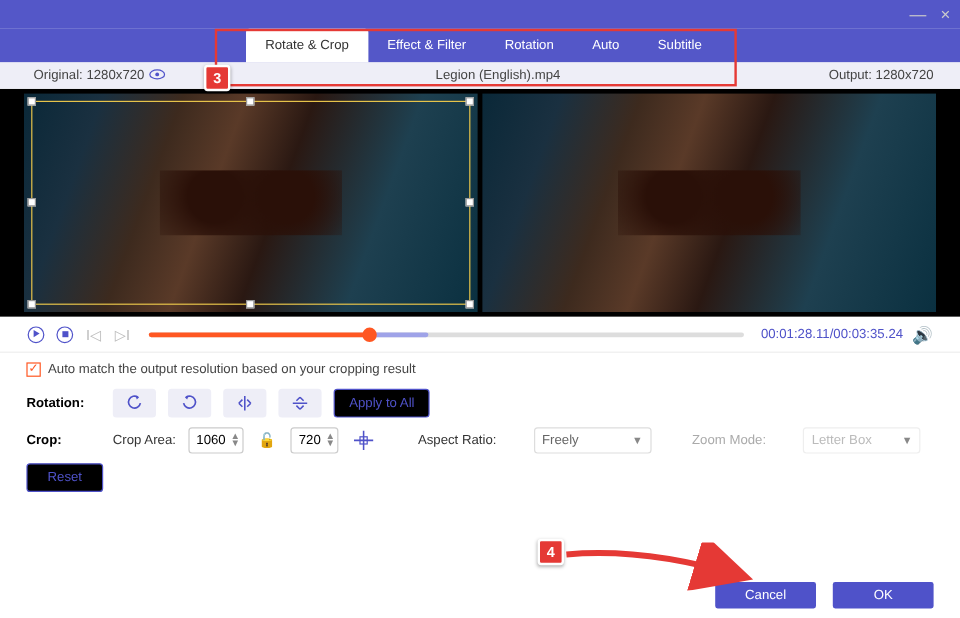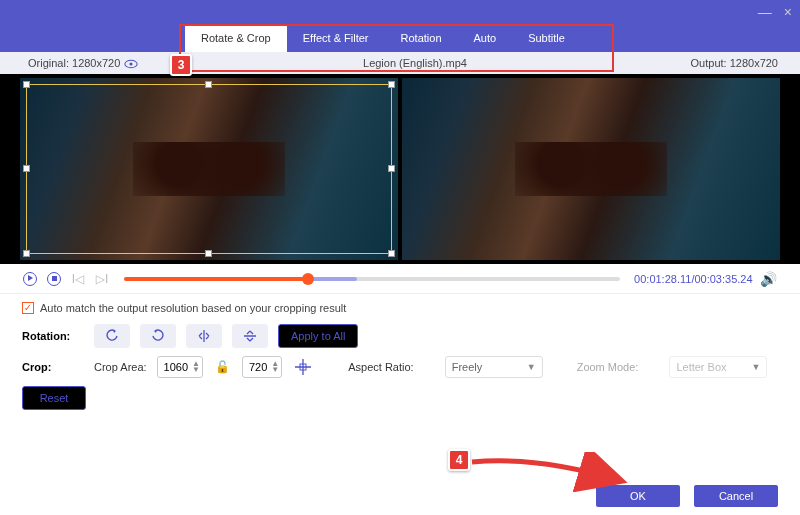--- a/index.html
+++ b/index.html
@@ -2,28 +2,28 @@
 <html><head>
 <meta charset="utf-8">
 <style>
   * { box-sizing: border-box; margin: 0; padding: 0; font-family: Arial, sans-serif; }
   body { background: #fff; width: 800px; height: 515px; overflow: hidden; position: relative; }
   .titlebar { height: 24px; background: #5457c8; display: flex; justify-content: flex-end; align-items: center; padding: 0 8px; gap: 12px; }
   .titlebar span { color: #ccc; cursor: pointer; font-size: 14px; line-height: 1; }
   .header { background: #5457c8; height: 28px; position: relative; }
   .tabs { display: flex; position: absolute; left: 185px; top: 0; height: 28px; }
   .tab { color: #fff; font-size: 11px; padding: 0 16px; display: flex; align-items: center; cursor: pointer; white-space: nowrap; }
-  .tab.active { background: #fff; color: #333; border-top-left-radius: 3px; border-top-right-radius: 3px; }
+  .tab.active { background: #fff; color: #333; border-top-left-radius: 3px; border-top-right-radius: 3px; margin-left: 20px; }
   .red-box { position: absolute; border: 2px solid #e53935; z-index: 5; pointer-events: none; }
   .red-box.top { left: 179px; top: 24px; width: 435px; height: 48px; }
   .callout { position: absolute; width: 22px; height: 22px; background: #e53935; border: 2px solid #fff; color: #fff; font-size: 12px; font-weight: bold; display: flex; align-items: center; justify-content: center; border-radius: 3px; z-index: 6; box-shadow: 0 1px 3px rgba(0,0,0,0.3); }
   .callout.c3 { left: 170px; top: 54px; }
   .callout.c4 { left: 448px; top: 449px; }
   .info-row { height: 22px; background: #eeeef7; display: flex; align-items: center; font-size: 11px; color: #444; position: relative; }
-  .info-left { width: 160px; padding-left: 28px; display:flex; align-items:flex-end; gap:4px;}
+  .info-left { width: 160px; padding-left: 28px; display:flex; align-items:flex-start; gap:4px;}
   .info-center { flex: 1; text-align: center; }
   .info-right { width: 130px; text-align: right; padding-right: 22px; }
   .preview-area { height: 190px; background: #000; display: flex; padding: 4px 20px; gap: 4px; }
   .pane { flex: 1; position: relative; background: linear-gradient(110deg, #0a2838 0%, #1a3040 15%, #3d2a1e 30%, #5a3a28 42%, #2a1812 55%, #1e4050 75%, #0a3040 100%); overflow: hidden; }
   .pane::after{ content:""; position:absolute; left:30%; top:35%; width:40%; height:30%; background: radial-gradient(circle at 30% 40%, #2a1008 20%, transparent 60%), radial-gradient(circle at 70% 40%, #2a1008 20%, transparent 60%);}
   .crop-frame { position: absolute; left: 6px; top: 6px; right: 6px; bottom: 6px; border: 1px solid #e6c34a; }
   .handle { position: absolute; width: 7px; height: 7px; background: #fff; border: 1px solid #999; }
   .h-tl{left:-4px;top:-4px} .h-tr{right:-4px;top:-4px} .h-bl{left:-4px;bottom:-4px} .h-br{right:-4px;bottom:-4px}
   .h-tm{left:calc(50% - 4px);top:-4px} .h-bm{left:calc(50% - 4px);bottom:-4px}
   .h-ml{left:-4px;top:calc(50% - 4px)} .h-mr{right:-4px;top:calc(50% - 4px)}
@@ -208,15 +208,15 @@
 <svg class="arrow-annot" style="left:468px;top:452px;width:160px;height:40px;">
   <defs>
       <marker id="ah" markerWidth="10" markerHeight="10" refX="8" refY="5" orient="auto">
         <path d="M0,0 L10,5 L0,10 Z" fill="#e53935"></path>
       </marker>
     </defs>
   <path d="M4,10 Q70,4 150,28" stroke="#e53935" stroke-width="5" fill="none" marker-end="url(#ah)"></path>
 </svg>
 
 <div class="footer">
+  <div class="btn">Cancel</div>
   <div class="btn">OK</div>
-  <div class="btn">Cancel</div>
 </div>
 
 </body></html>

